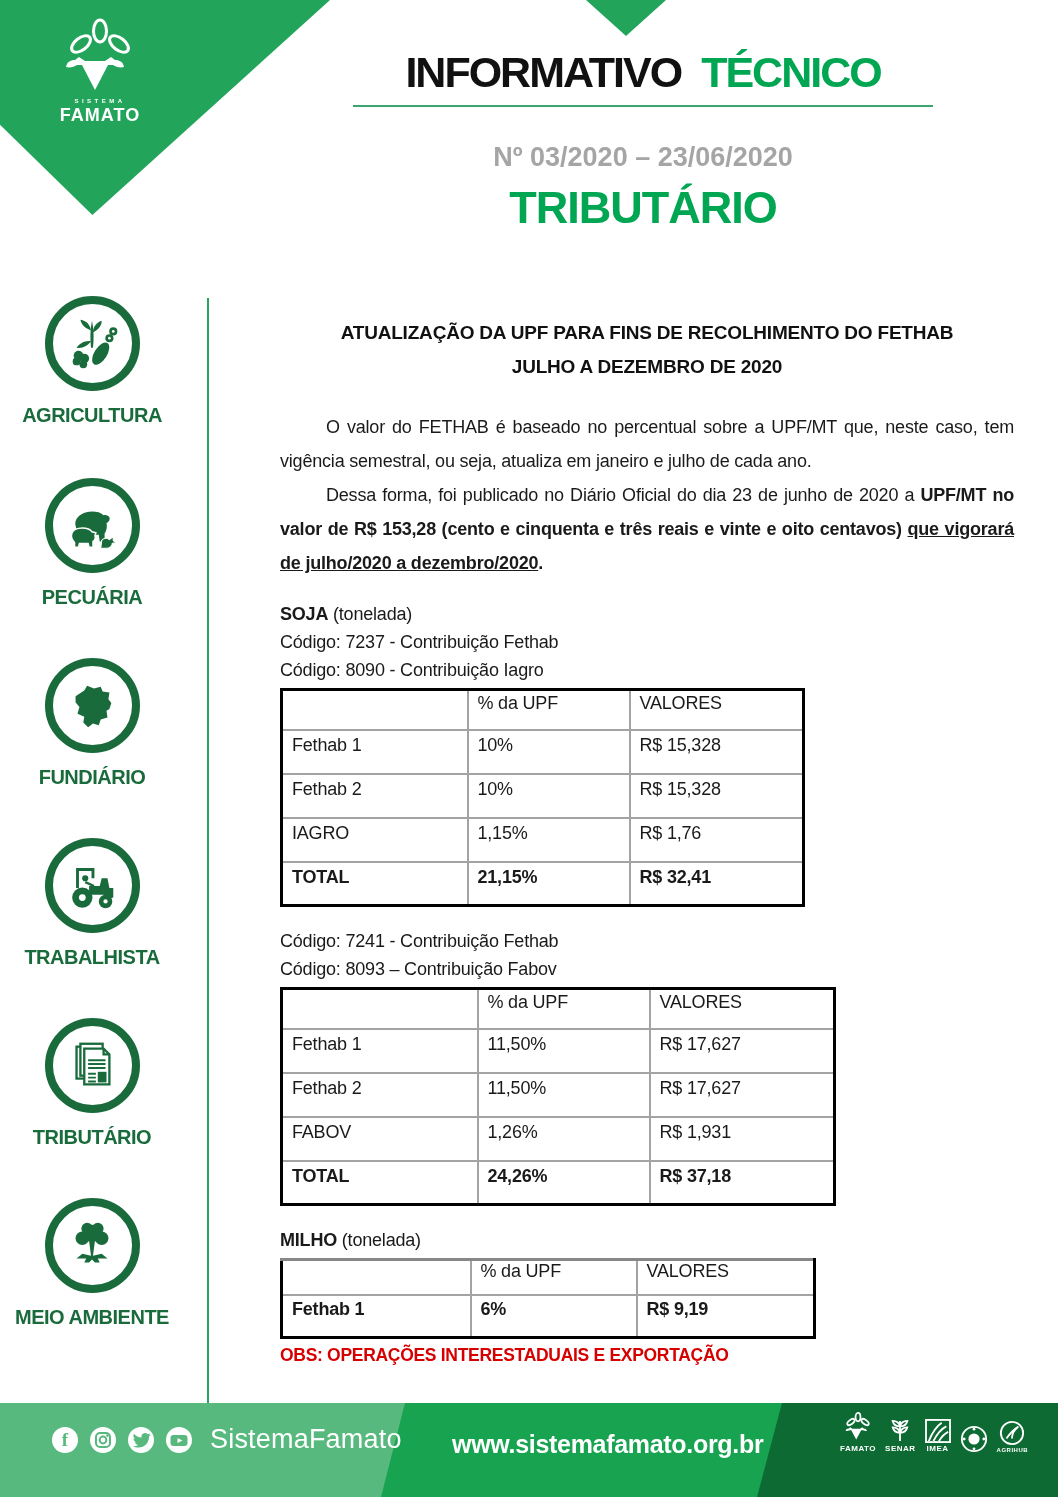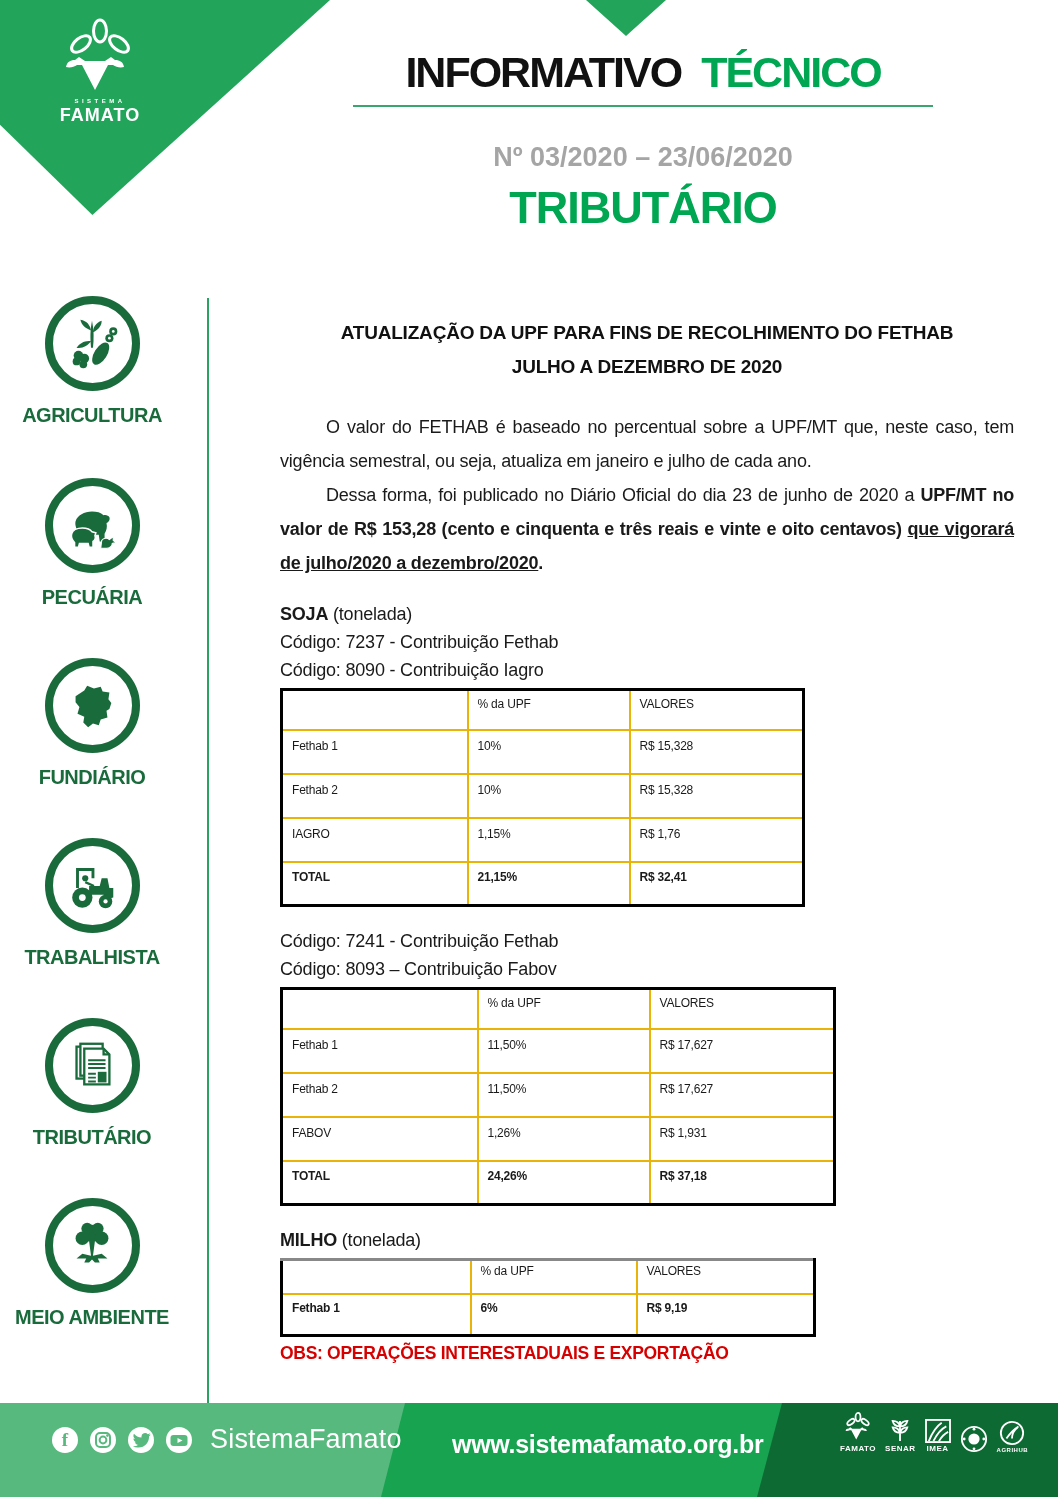--- a/index.html
+++ b/index.html
@@ -39,21 +39,21 @@
   .intro p{margin:0;text-indent:46px;}
   .b{font-weight:bold;}
   .bu{font-weight:bold;text-decoration:underline;}
 
   .section{margin-top:20px;font-size:18px;letter-spacing:-0.2px;}
   .sec-title{line-height:28px;}
   .sec-title .name{font-weight:bold;}
   .sec-code{line-height:28px;}
 
   table.vals{border-collapse:collapse;margin-top:4px;table-layout:fixed;border:3px solid #000;}
-  table.vals td{border:2px solid #eab308;padding:0 6px 12px 9px;font-size:12px;vertical-align:middle;overflow:hidden;}
+  table.vals td{border:2px solid #a3a3a3;padding:0 6px 12px 9px;font-size:18px;vertical-align:middle;overflow:hidden;}
   table.vals tr{height:44px;}
   table.vals tr.head{height:40px;}
   table.vals tr.total td{font-weight:bold;}
   table.milho{border-top-color:#888;}
   table.milho tr.head{height:34px;}
   table.milho tr{height:42px;}
   table.milho td{font-weight:bold;}
   table.milho tr.head td{font-weight:normal;}
 
   .obs{margin-top:6px;font-size:17.5px;font-weight:bold;color:#d60000;letter-spacing:-0.3px;}

